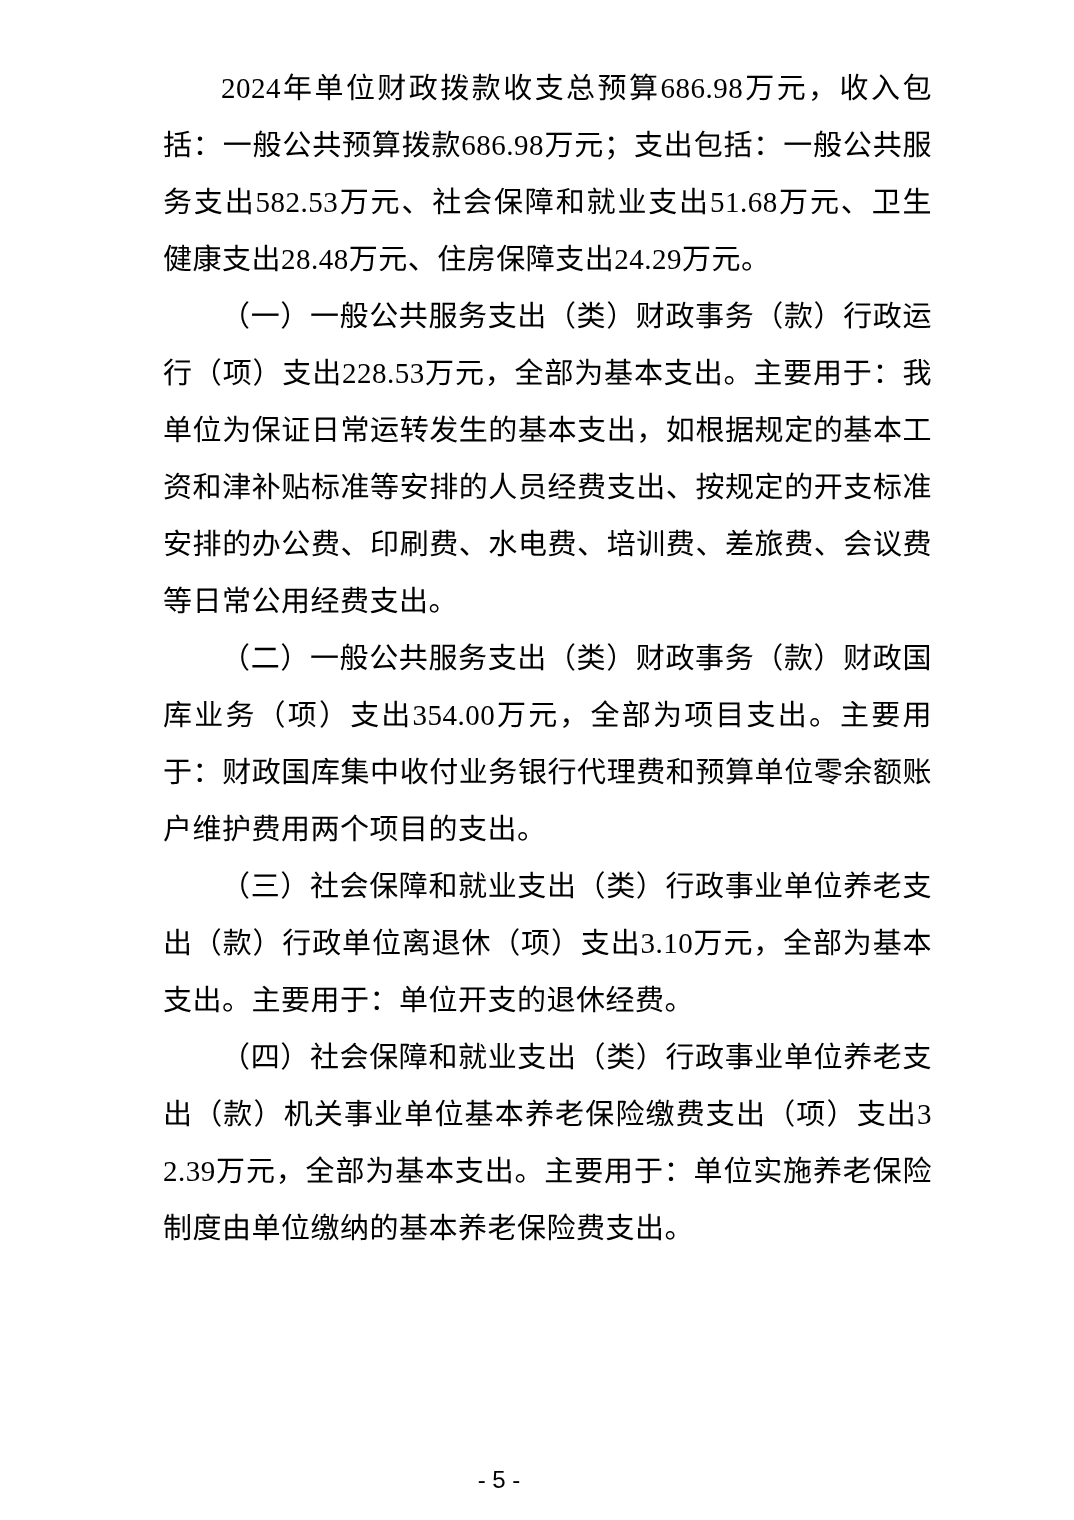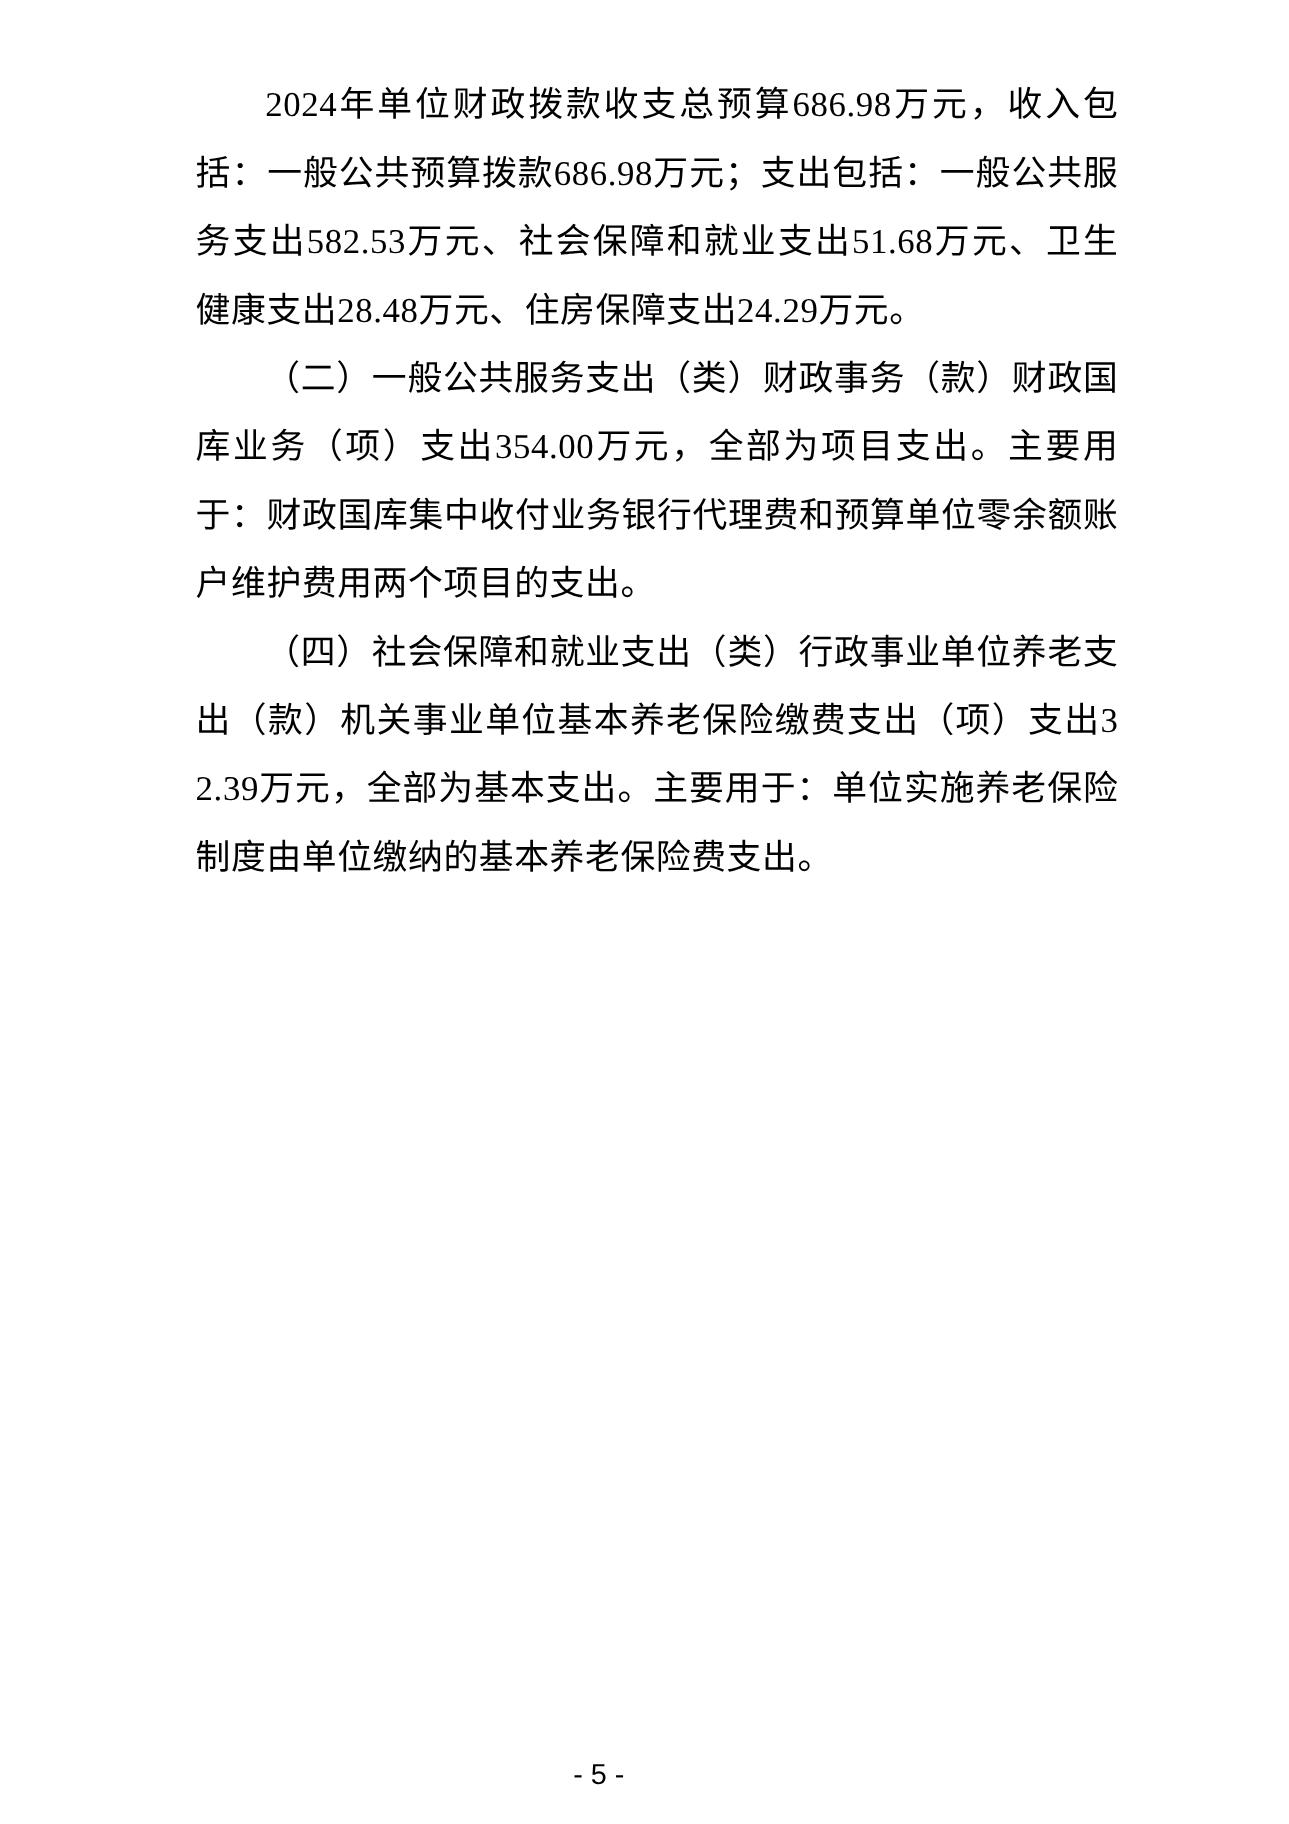--- a/index.html
+++ b/index.html
@@ -51,17 +51,19 @@
     font-size: 24px;
     color: #000000;
   }
 </style>
 </head>
 <body>
 
 <div class="page">
   <div class="content">
     <p class="body-para">2024年单位财政拨款收支总预算686.98万元，收入包括：一般公共预算拨款686.98万元；支出包括：一般公共服务支出582.53万元、社会保障和就业支出51.68万元、卫生健康支出28.48万元、住房保障支出24.29万元。</p>
+    <p class="body-para">（一）一般公共服务支出（类）财政事务（款）行政运行（项）支出228.53万元，全部为基本支出。主要用于：我单位为保证日常运转发生的基本支出，如根据规定的基本工资和津补贴标准等安排的人员经费支出、按规定的开支标准安排的办公费、印刷费、水电费、培训费、差旅费、会议费等日常公用经费支出。</p>
     <p class="body-para">（二）一般公共服务支出（类）财政事务（款）财政国库业务（项）支出354.00万元，全部为项目支出。主要用于：财政国库集中收付业务银行代理费和预算单位零余额账户维护费用两个项目的支出。</p>
+    <p class="body-para">（三）社会保障和就业支出（类）行政事业单位养老支出（款）行政单位离退休（项）支出3.10万元，全部为基本支出。主要用于：单位开支的退休经费。</p>
     <p class="body-para">（四）社会保障和就业支出（类）行政事业单位养老支出（款）机关事业单位基本养老保险缴费支出（项）支出32.39万元，全部为基本支出。主要用于：单位实施养老保险制度由单位缴纳的基本养老保险费支出。</p>
   </div>
   <div class="page-footer">- 5 -</div>
 </div>
 
 </body></html>

